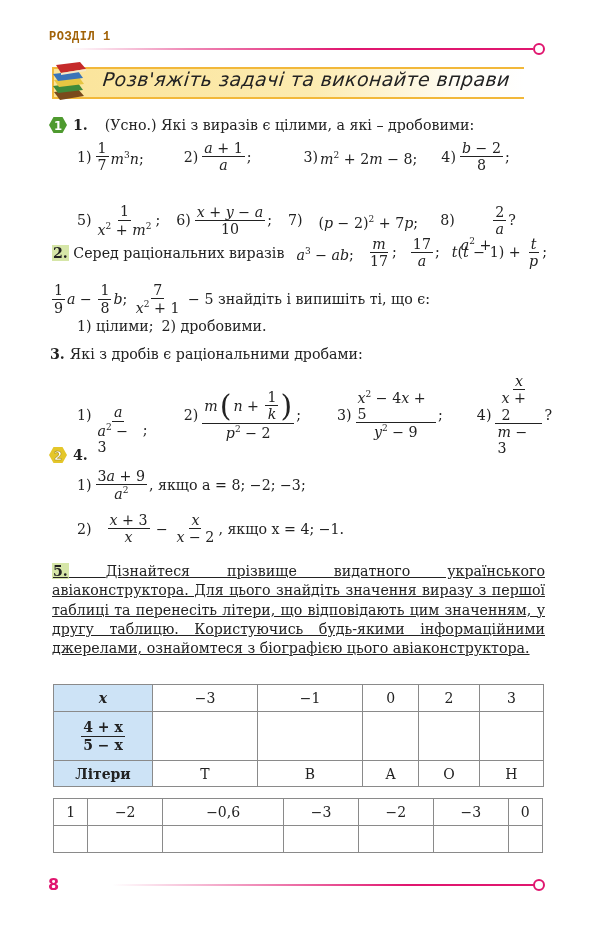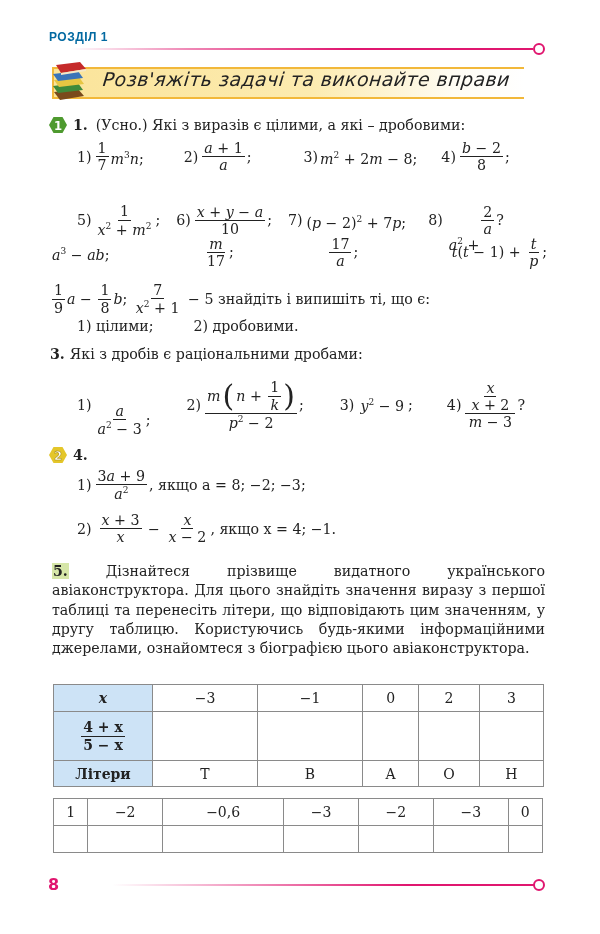--- a/index.html
+++ b/index.html
@@ -1,19 +1,19 @@
 <!DOCTYPE html>
 <html><head>
 <meta charset="utf-8">
 <style>
   html, body { margin:0; padding:0; background:#fff; }
   body { width:600px; height:934px; position:relative; overflow:hidden;
          font-family:"DejaVu Serif", serif; color:#222; font-size:14px; }
   .abs { position:absolute; }
-  .section-label { left:49px; top:30px; color:#0369a1; font-family:Liberation Sans, sans-serif;
+  .section-label { left:49px; top:30px; color:#a16207; font-family:Liberation Mono, monospace;
          font-weight:bold; font-size:12px; letter-spacing:0.5px; }
   .top-line { left:70px; top:48px; width:463px; height:2px;
          background:linear-gradient(to right, rgba(224,22,111,0) 0%, rgba(224,22,111,0.5) 25%, #e0166f 60%, #e0166f 100%); }
   .ring { width:8px; height:8px; border:2px solid #e0166f; border-radius:50%; background:#fff; }
   .banner { left:52px; top:67px; width:470px; height:28px;
          background:linear-gradient(to right, #fbe49a 0%, #fcebb0 55%, rgba(255,250,235,0.6) 85%, rgba(255,255,255,0) 100%);
          border-top:2px solid #f2b83a; border-bottom:2px solid #f2b83a; border-left:2px solid #f2b83a; }
   .banner-title { left:103px; top:68px; font-family:"DejaVu Sans", sans-serif; font-style:italic;
          font-size:19px; color:#222; letter-spacing:0.4px; transform:skewX(-6deg); }
   .books { left:48px; top:58px; width:44px; height:44px; }
@@ -27,21 +27,21 @@
   i.v { font-style:italic; }
   sup { font-size:9px; }
   .row { position:absolute; display:flex; align-items:center; }
   .badge { width:18px; height:18px; }
   table.t { border-collapse:collapse; position:absolute; font-size:14px; }
   table.t td { border:1px solid #8a8a8a; text-align:center; padding:0; }
   .bluehead { background:#cde3f6; font-weight:bold; }
   .pagenum { left:48px; top:875px; color:#e0166f; font-size:16px; font-family:"DejaVu Sans", sans-serif; font-weight:bold; }
   .bot-line { left:112px; top:884px; width:422px; height:2px;
          background:linear-gradient(to right, rgba(224,22,111,0) 0%, rgba(224,22,111,0.5) 35%, #e0166f 70%, #e0166f 100%); }
-  .justify { text-align:justify; }
+  .justify { text-align:justify;text-decoration:underline; }
 </style>
 </head>
 <body>
 
 <div class="abs section-label">РОЗДІЛ 1</div>
 <div class="abs top-line"></div>
 <div class="abs ring" style="left:533px; top:43px;"></div>
 
 <div class="abs banner"></div>
 <svg class="abs books" viewBox="0 0 44 44">
@@ -53,21 +53,21 @@
   <path d="M13 15 L38 11 L38 13 L13 17 Z" fill="#f5e8c8"></path>
 </svg>
 <div class="abs banner-title">Розв'яжіть задачі та виконайте вправи</div>
 
 <div class="row p" style="left:49px; top:116px;">
   <svg class="badge" viewBox="0 0 20 20">
     <polygon points="5,1 15,1 20,10 15,19 5,19 0,10" fill="#4e9a2f"></polygon>
     <text x="10" y="15" text-anchor="middle" font-size="13" fill="#fff" font-family="DejaVu Sans, sans-serif" font-weight="bold">1</text>
   </svg>
   <span class="num" style="margin-left:6px;">1.</span>
-  <span style="margin-left:8px;">(Усно.) Які з виразів є цілими, а які – дробовими:</span>
+  <span style="margin-left:17px;">(Усно.) Які з виразів є цілими, а які – дробовими:</span>
 </div>
 
 <div class="row p" style="left:77px; top:140px;">
   <span>1)</span>
   <span class="frac" style="margin-left:4px;">
       <span class="n">1</span>
       <span class="d">7</span>
     </span>
   <span><i class="v">m</i><sup>3</sup><i class="v">n</i>;</span>
   <span style="margin-left:40px;">2)</span>
@@ -93,31 +93,32 @@
       <span class="d"><i class="v">x</i><sup>2</sup> + <i class="v">m</i><sup>2</sup></span>
     </span>
     <span>;</span>
   <span style="margin-left:16px;">6)</span>
   <span class="frac" style="margin-left:4px;">
       <span class="n"><i class="v">x</i> + <i class="v">y</i> − <i class="v">a</i></span>
       <span class="d">10</span>
     </span>
     <span>;</span>
   <span style="margin-left:16px;">7)</span>
-  <span style="margin-left:4px;">(<i class="v">p</i> − 2)<sup>2</sup> + 7<i class="v">p</i>;</span>
+  <span style="margin-left:16px;">(<i class="v">p</i> − 2)<sup>2</sup> + 7<i class="v">p</i>;</span>
   <span style="margin-left:22px;">8)</span>
   <span style="margin-left:6px;margin-top:45px;"><i class="v">a</i><sup>2</sup> +</span>
   <span class="frac">
       <span class="n">2</span>
       <span class="d"><i class="v">a</i></span>
     </span>
     <span>?</span>
 </div>
 
 <div class="row p" style="left:52px; top:236px; width:495px; justify-content:space-between;">
+  <span><span class="hl">2.</span> <span>Серед раціональних виразів</span></span>
   <span><i class="v">a</i><sup>3</sup> − <i class="v">ab</i>;</span>
   <span><span class="frac">
         <span class="n"><i class="v">m</i></span>
         <span class="d">17</span>
       </span>;</span>
   <span><span class="frac">
         <span class="n">17</span>
         <span class="d"><i class="v">a</i></span>
       </span>;</span>
   <span><i class="v">t</i>(<i class="v">t</i> − 1) + <span class="frac">
@@ -137,21 +138,21 @@
     </span><i class="v">b</i>;&nbsp;
   <span class="frac">
       <span class="n">7</span>
       <span class="d"><i class="v">x</i><sup>2</sup> + 1</span>
     </span>&nbsp;− 5&nbsp;
   <span>знайдіть і випишіть ті, що є:</span>
 </div>
 
 <div class="row p" style="left:77px; top:317px;">
   <span>1) цілими;</span>
-  <span style="margin-left:40px;">2) дробовими.</span>
+  <span style="margin-left:8px;">2) дробовими.</span>
 </div>
 
 <div class="row p" style="left:50px; top:345px;">
   <span class="num">3.</span>
   <span style="margin-left:5px;">Які з дробів є раціональними дробами:</span>
 </div>
 
 <div class="row p" style="left:77px; top:373px; width:475px;">
   <span>1)</span>
   <span class="frac" style="margin-left:4px; margin-top:30px;">
@@ -163,20 +164,21 @@
   <span class="frac" style="margin-left:4px;">
     <span class="n" style="display:flex; align-items:center;"><i class="v">m</i><span style="font-size:30px; font-weight:100; margin:0 2px;">(</span><i class="v">n</i>&nbsp;+&nbsp;<span class="frac">
           <span class="n">1</span>
           <span class="d"><i class="v">k</i></span>
         </span><span style="font-size:30px; font-weight:100;">)</span></span>
     <span class="d"><i class="v">p</i><sup>2</sup> − 2</span>
   </span>
     <span>;</span>
   <span style="margin-left:36px;">3)</span>
   <span class="frac" style="margin-left:4px;">
+      <span class="n"><i class="v">x</i><sup>2</sup> − 4<i class="v">x</i> + 5</span>
       <span class="d"><i class="v">y</i><sup>2</sup> − 9</span>
     </span>
     <span>;</span>
   <span style="margin-left:34px;">4)</span>
   <span class="frac" style="margin-left:4px;">
     <span class="n"><span class="frac">
           <span class="n"><i class="v">x</i></span>
           <span class="d"><i class="v">x</i> + 2</span>
         </span></span>
     <span class="d"><i class="v">m</i> − 3</span>
@@ -196,21 +198,21 @@
   <span>1)</span>
   <span class="frac" style="margin-left:4px;">
       <span class="n">3<i class="v">a</i> + 9</span>
       <span class="d"><i class="v">a</i><sup>2</sup></span>
     </span>
   <span>, якщо a = 8; −2; −3;</span>
 </div>
 
 <div class="row p" style="left:77px; top:512px;">
   <span>2)</span>
-  <span class="frac" style="margin-left:8px;">
+  <span class="frac" style="margin-left:16px;">
       <span class="n"><i class="v">x</i> + 3</span>
       <span class="d"><i class="v">x</i></span>
     </span>
   <span>&nbsp;−&nbsp;</span>
   <span class="frac">
       <span class="n"><i class="v">x</i></span>
       <span class="d"><i class="v">x</i> − 2</span>
     </span>
   <span>, якщо x = 4; −1.</span>
 </div>

